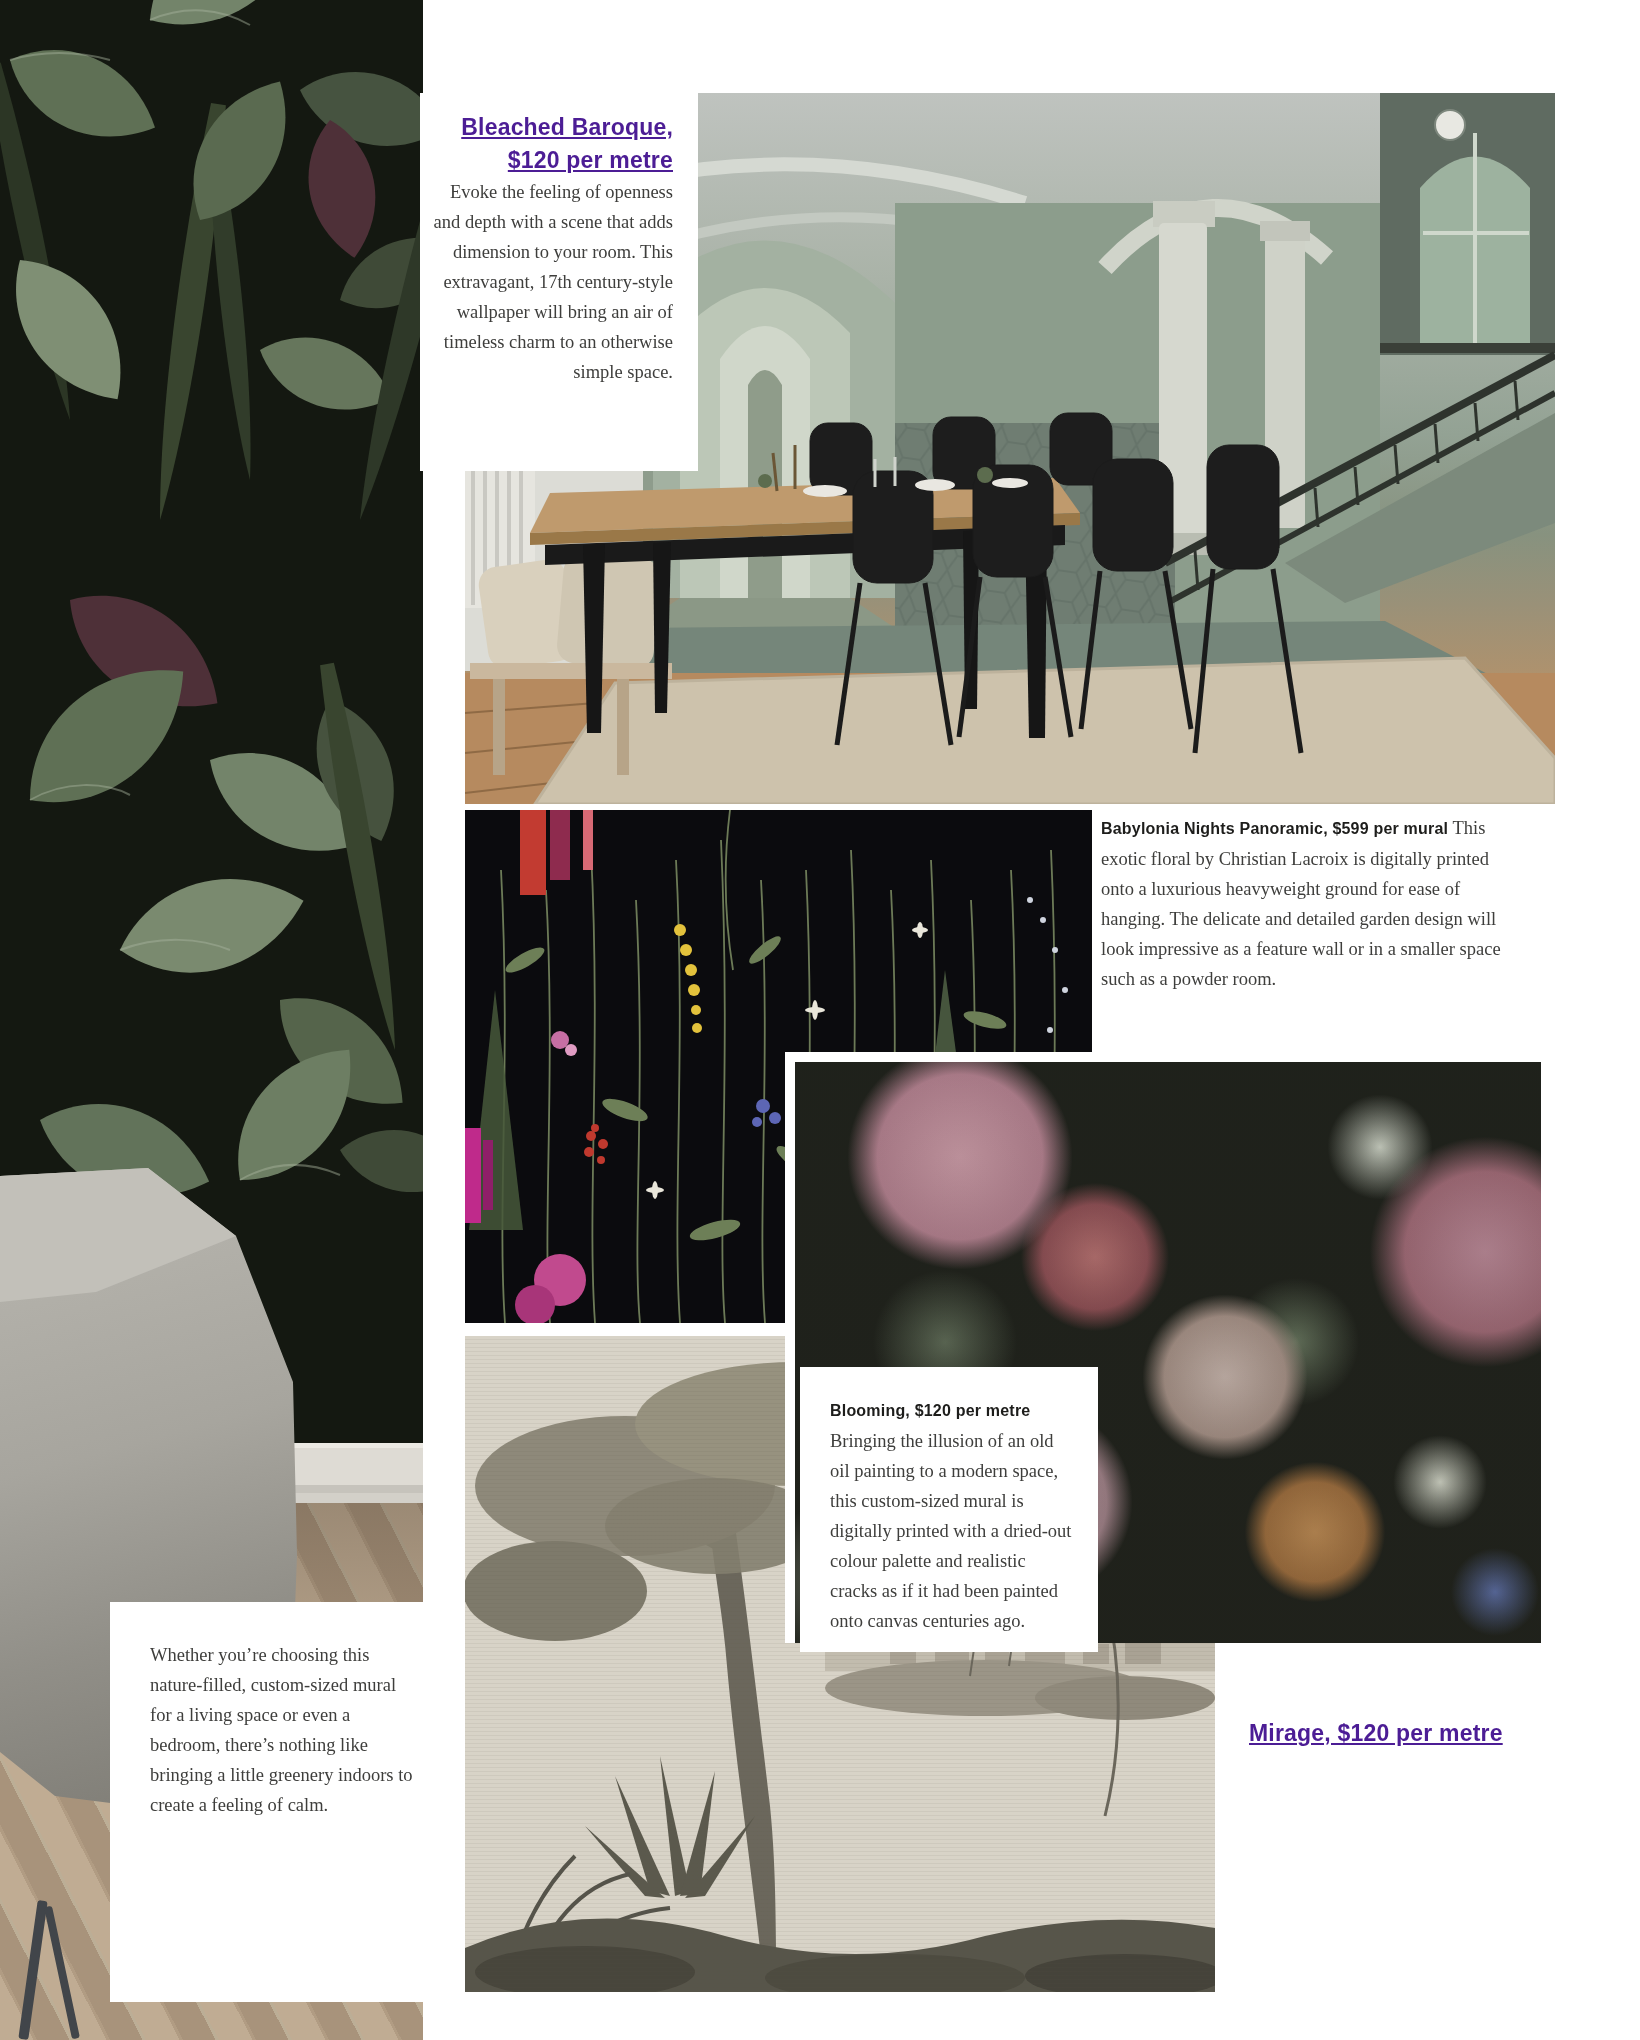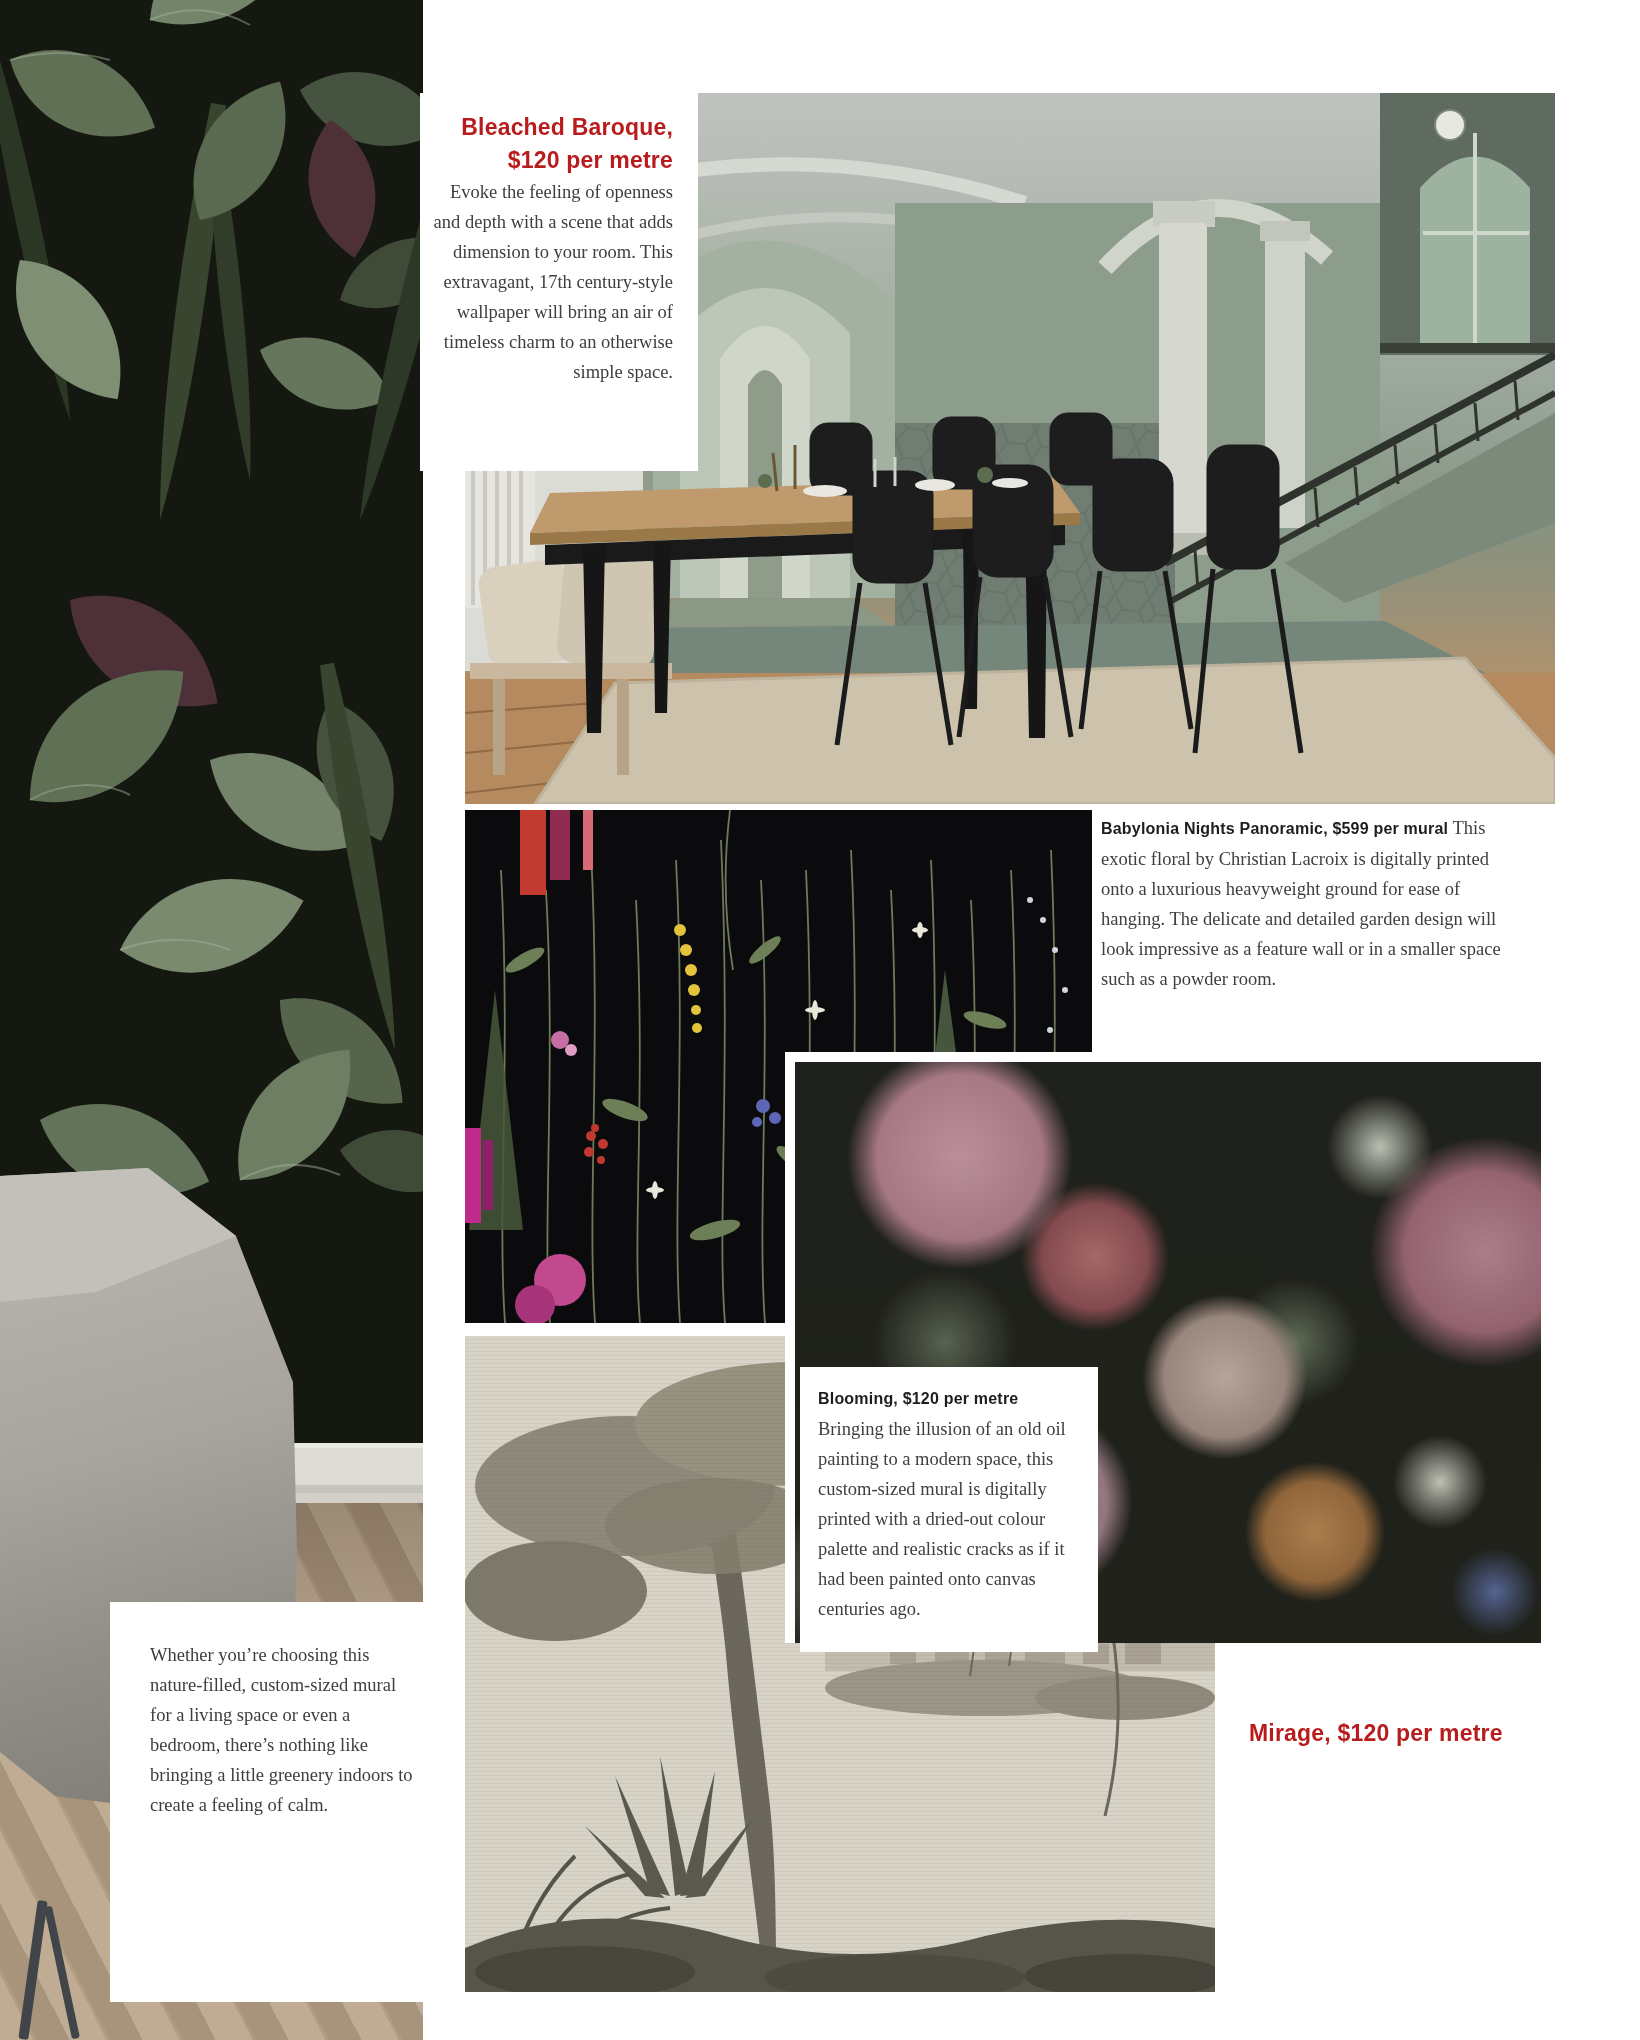--- a/index.html
+++ b/index.html
@@ -2,21 +2,21 @@
 <html><head>
 <meta charset="utf-8">
 <style>
   html,body{margin:0;padding:0;background:#ffffff;}
   #page{position:relative;width:1640px;height:2040px;background:#ffffff;overflow:hidden;
         font-family:"Liberation Sans",sans-serif;}
   .abs{position:absolute;}
   .photo{position:absolute;overflow:hidden;}
   .tbox{position:absolute;background:#ffffff;box-sizing:border-box;}
   .title{font-family:"Liberation Sans",sans-serif;font-weight:bold;font-size:23px;
-         line-height:33px;color:#b91c1c;white-space:pre-line;letter-spacing:.2px;}
+         line-height:33px;color:#4c1d95;white-space:pre-line;letter-spacing:.2px;text-decoration:underline;}
   .body{font-family:"Liberation Serif","DejaVu Serif",serif;font-size:18.5px;
         line-height:30px;color:#3e3e3c;}
   .inline-title{font-family:"Liberation Sans",sans-serif;font-weight:bold;font-size:16px;
         color:#1d1d1b;letter-spacing:.2px;}
   .align-right{text-align:right;}
   
   #left-photo{left:0;top:0;width:423px;height:2040px;background:#141811;}
   #wallpaper{left:0;top:0;width:423px;height:1460px;background:#141811;}
   #baseboard{left:0;top:1443px;width:423px;height:62px;
      background:linear-gradient(#eceae4 0 8%, #dedbd4 8% 68%, #c6c3bc 68% 80%, #d3d0c9 80% 100%);}
@@ -408,21 +408,21 @@
       <ellipse cx="660" cy="640" rx="100" ry="22" fill="#45433a"></ellipse>
     </svg>
     <div id="engraving-hatch"></div>
   </div>
 
   <div id="blooming-wrap" class="abs">
     <div id="blooming-img"></div>
   </div>
 
   <div id="blooming-box" class="tbox">
-    <p class="body" style="margin:0;"><span class="inline-title">Blooming, $120 per metre</span> <span>Bringing the illusion of an old oil painting to a modern space, this custom-sized mural is digitally printed with a dried-out colour palette and realistic cracks as if it had been painted onto canvas centuries ago.</span></p>
+    <p class="body" style="margin:12px;"><span class="inline-title">Blooming, $120 per metre</span> <span>Bringing the illusion of an old oil painting to a modern space, this custom-sized mural is digitally printed with a dried-out colour palette and realistic cracks as if it had been painted onto canvas centuries ago.</span></p>
   </div>
 
   <div id="mirage-box" class="tbox">
     <div class="title">Mirage, $120 per metre</div>
   </div>
 
   <div id="mischievous-box" class="tbox">
     <div class="body">Whether you’re choosing this nature-filled, custom-sized mural for a living space or even a bedroom, there’s nothing like bringing a little greenery indoors to create a feeling of calm.</div>
   </div>
 

